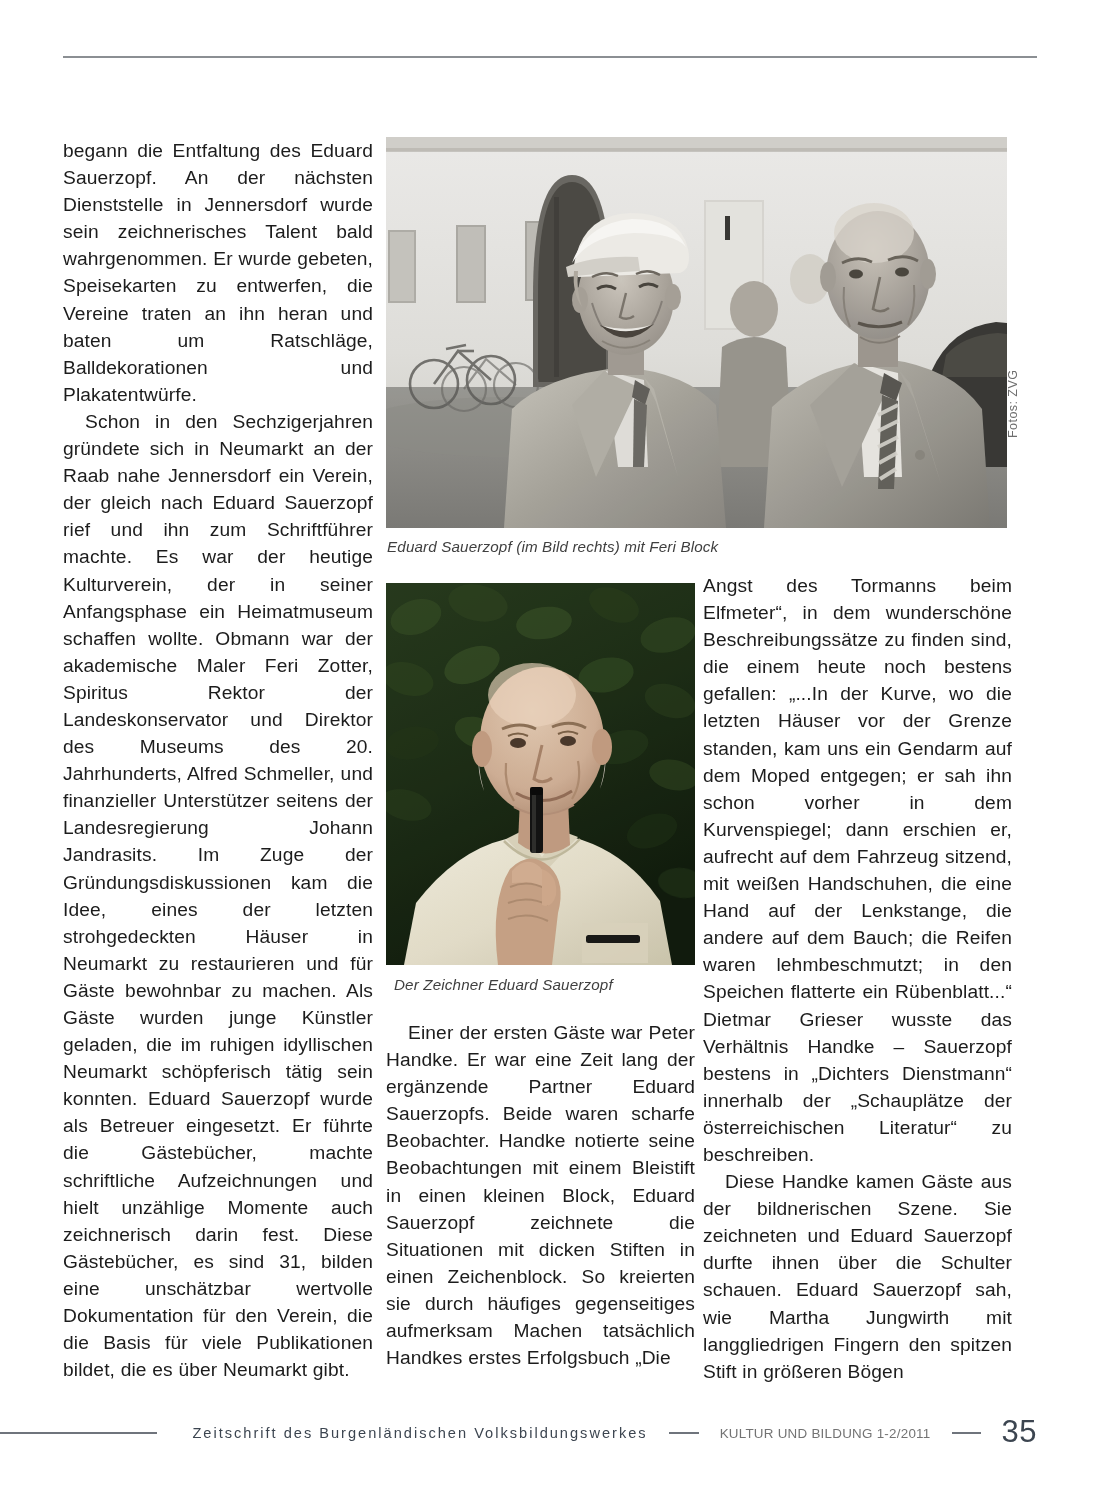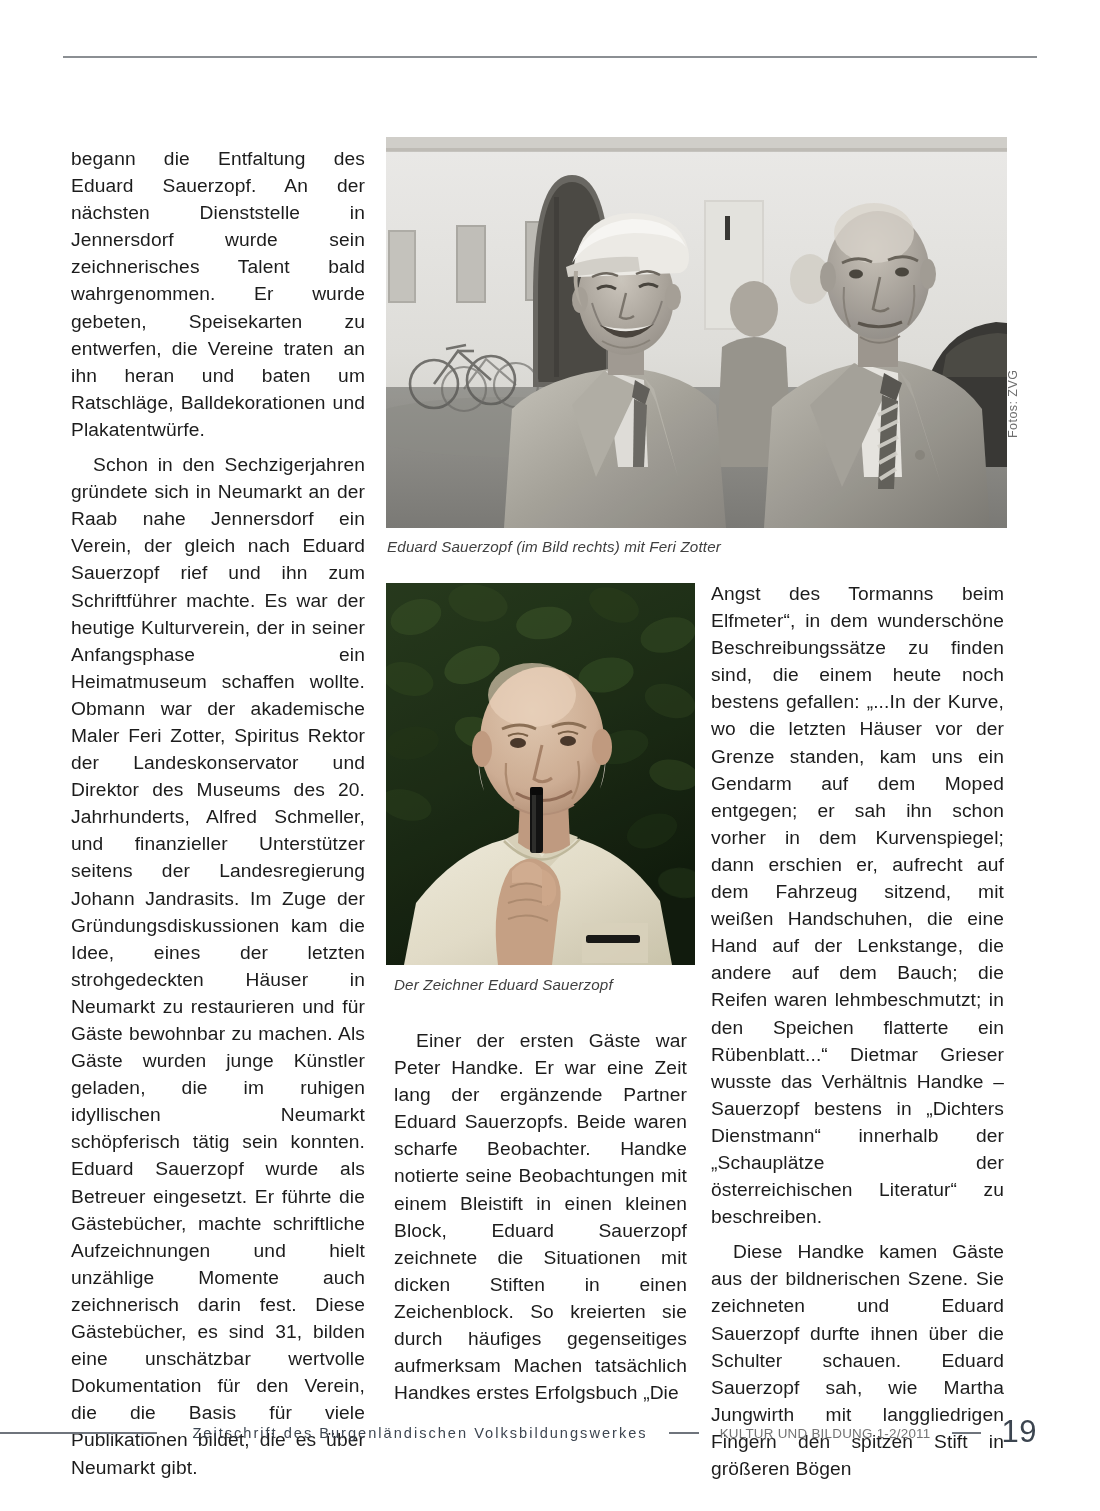--- a/index.html
+++ b/index.html
@@ -48,21 +48,21 @@
     font-size: 19.2px;
     line-height: 27.1px;
     text-align: justify;
     text-justify: inter-word;
     letter-spacing: 0.12px;
     word-spacing: 0.2px;
     color: #1c1c1c;
     hyphens: manual;
     margin: 0;
   }
-  .body-text p { margin: 8px; }
+  .body-text p { margin: 0; }
   .body-text p + p { text-indent: 22px; }
 
   
   .photo-top {
     position: absolute;
     left: 386px;
     top: 137px;
     width: 621px;
     height: 391px;
     overflow: hidden;
@@ -328,21 +328,21 @@
 
         <path d="M474 200 Q494 212 514 199" stroke="#847e76" stroke-width="2" fill="none"></path>
 
         <circle cx="534" cy="318" r="5" fill="#8b8880"></circle>
       </g>
 
       <rect x="0" y="0" width="621" height="391" fill="#000" opacity="0.018"></rect>
     </svg>
   </div>
 
-  <div class="caption caption-1">Eduard Sauerzopf (im Bild rechts) mit Feri Zotter</div>
+  <div class="caption caption-1">Eduard Sauerzopf (im Bild rechts) mit Feri Block</div>
 
   <div class="photo-credit">
     <span class="photo-credit-inner">Fotos: ZVG</span>
   </div>
 
   <div class="photo-bottom">
     <svg width="309" height="382" viewBox="0 0 309 382" xmlns="http://www.w3.org/2000/svg" role="img" aria-label="photo">
       <defs>
         <linearGradient id="leafG" x1="0" y1="0" x2="0.4" y2="1">
           <stop offset="0" stop-color="#2f4423"></stop>
@@ -467,16 +467,16 @@
     </div>
   </div>
 
   <div class="footer">
     <div class="footer-rule rule-long"></div>
     <div class="footer-flex"></div>
     <span class="footer-journal">Zeitschrift des Burgenländischen Volksbildungswerkes</span>
     <div class="footer-rule rule-mid"></div>
     <span class="footer-issue">KULTUR UND BILDUNG 1-2/2011</span>
     <div class="footer-rule rule-short"></div>
-    <span class="footer-page">19</span>
+    <span class="footer-page">35</span>
   </div>
 
 </div>
 
 </body></html>

